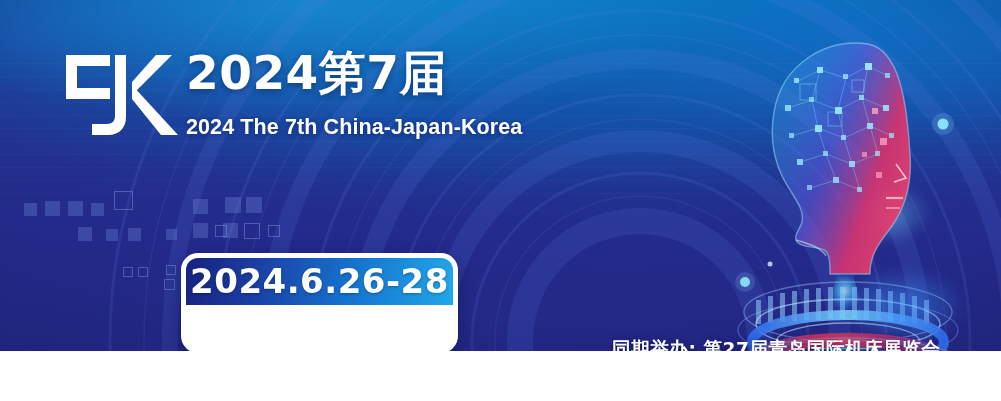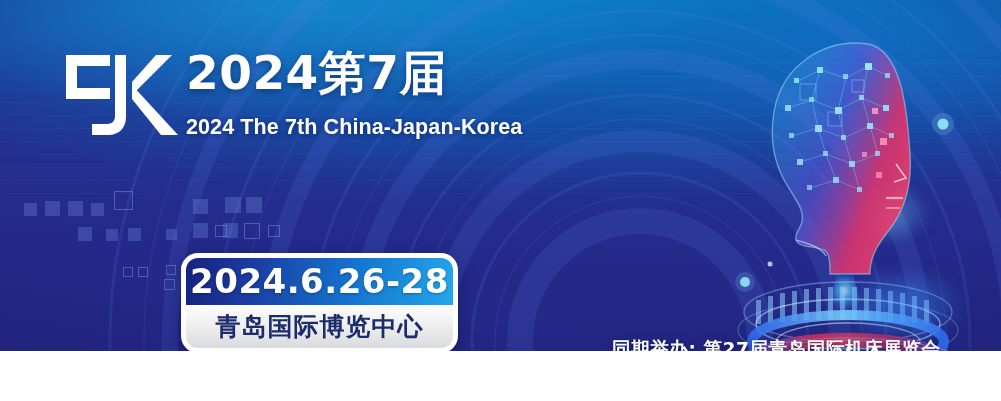--- a/index.html
+++ b/index.html
@@ -357,21 +357,18 @@
     <div class="t-en">
       <span>2024 The 7th China-Japan-Korea</span>
     </div>
   </div>
 
   <div class="badge">
     <div class="badge-inner">
       <div class="badge-top">
         <span class="d">2024.6.26-28</span>
       </div>
-      <div class="badge-bot">
-        <span class="v">青岛国际博览中心</span>
-      </div>
     </div>
   </div>
 
   <div class="cohost">同期举办: 第27届青岛国际机床展览会</div>
 
 </div>
 
 </body></html>

